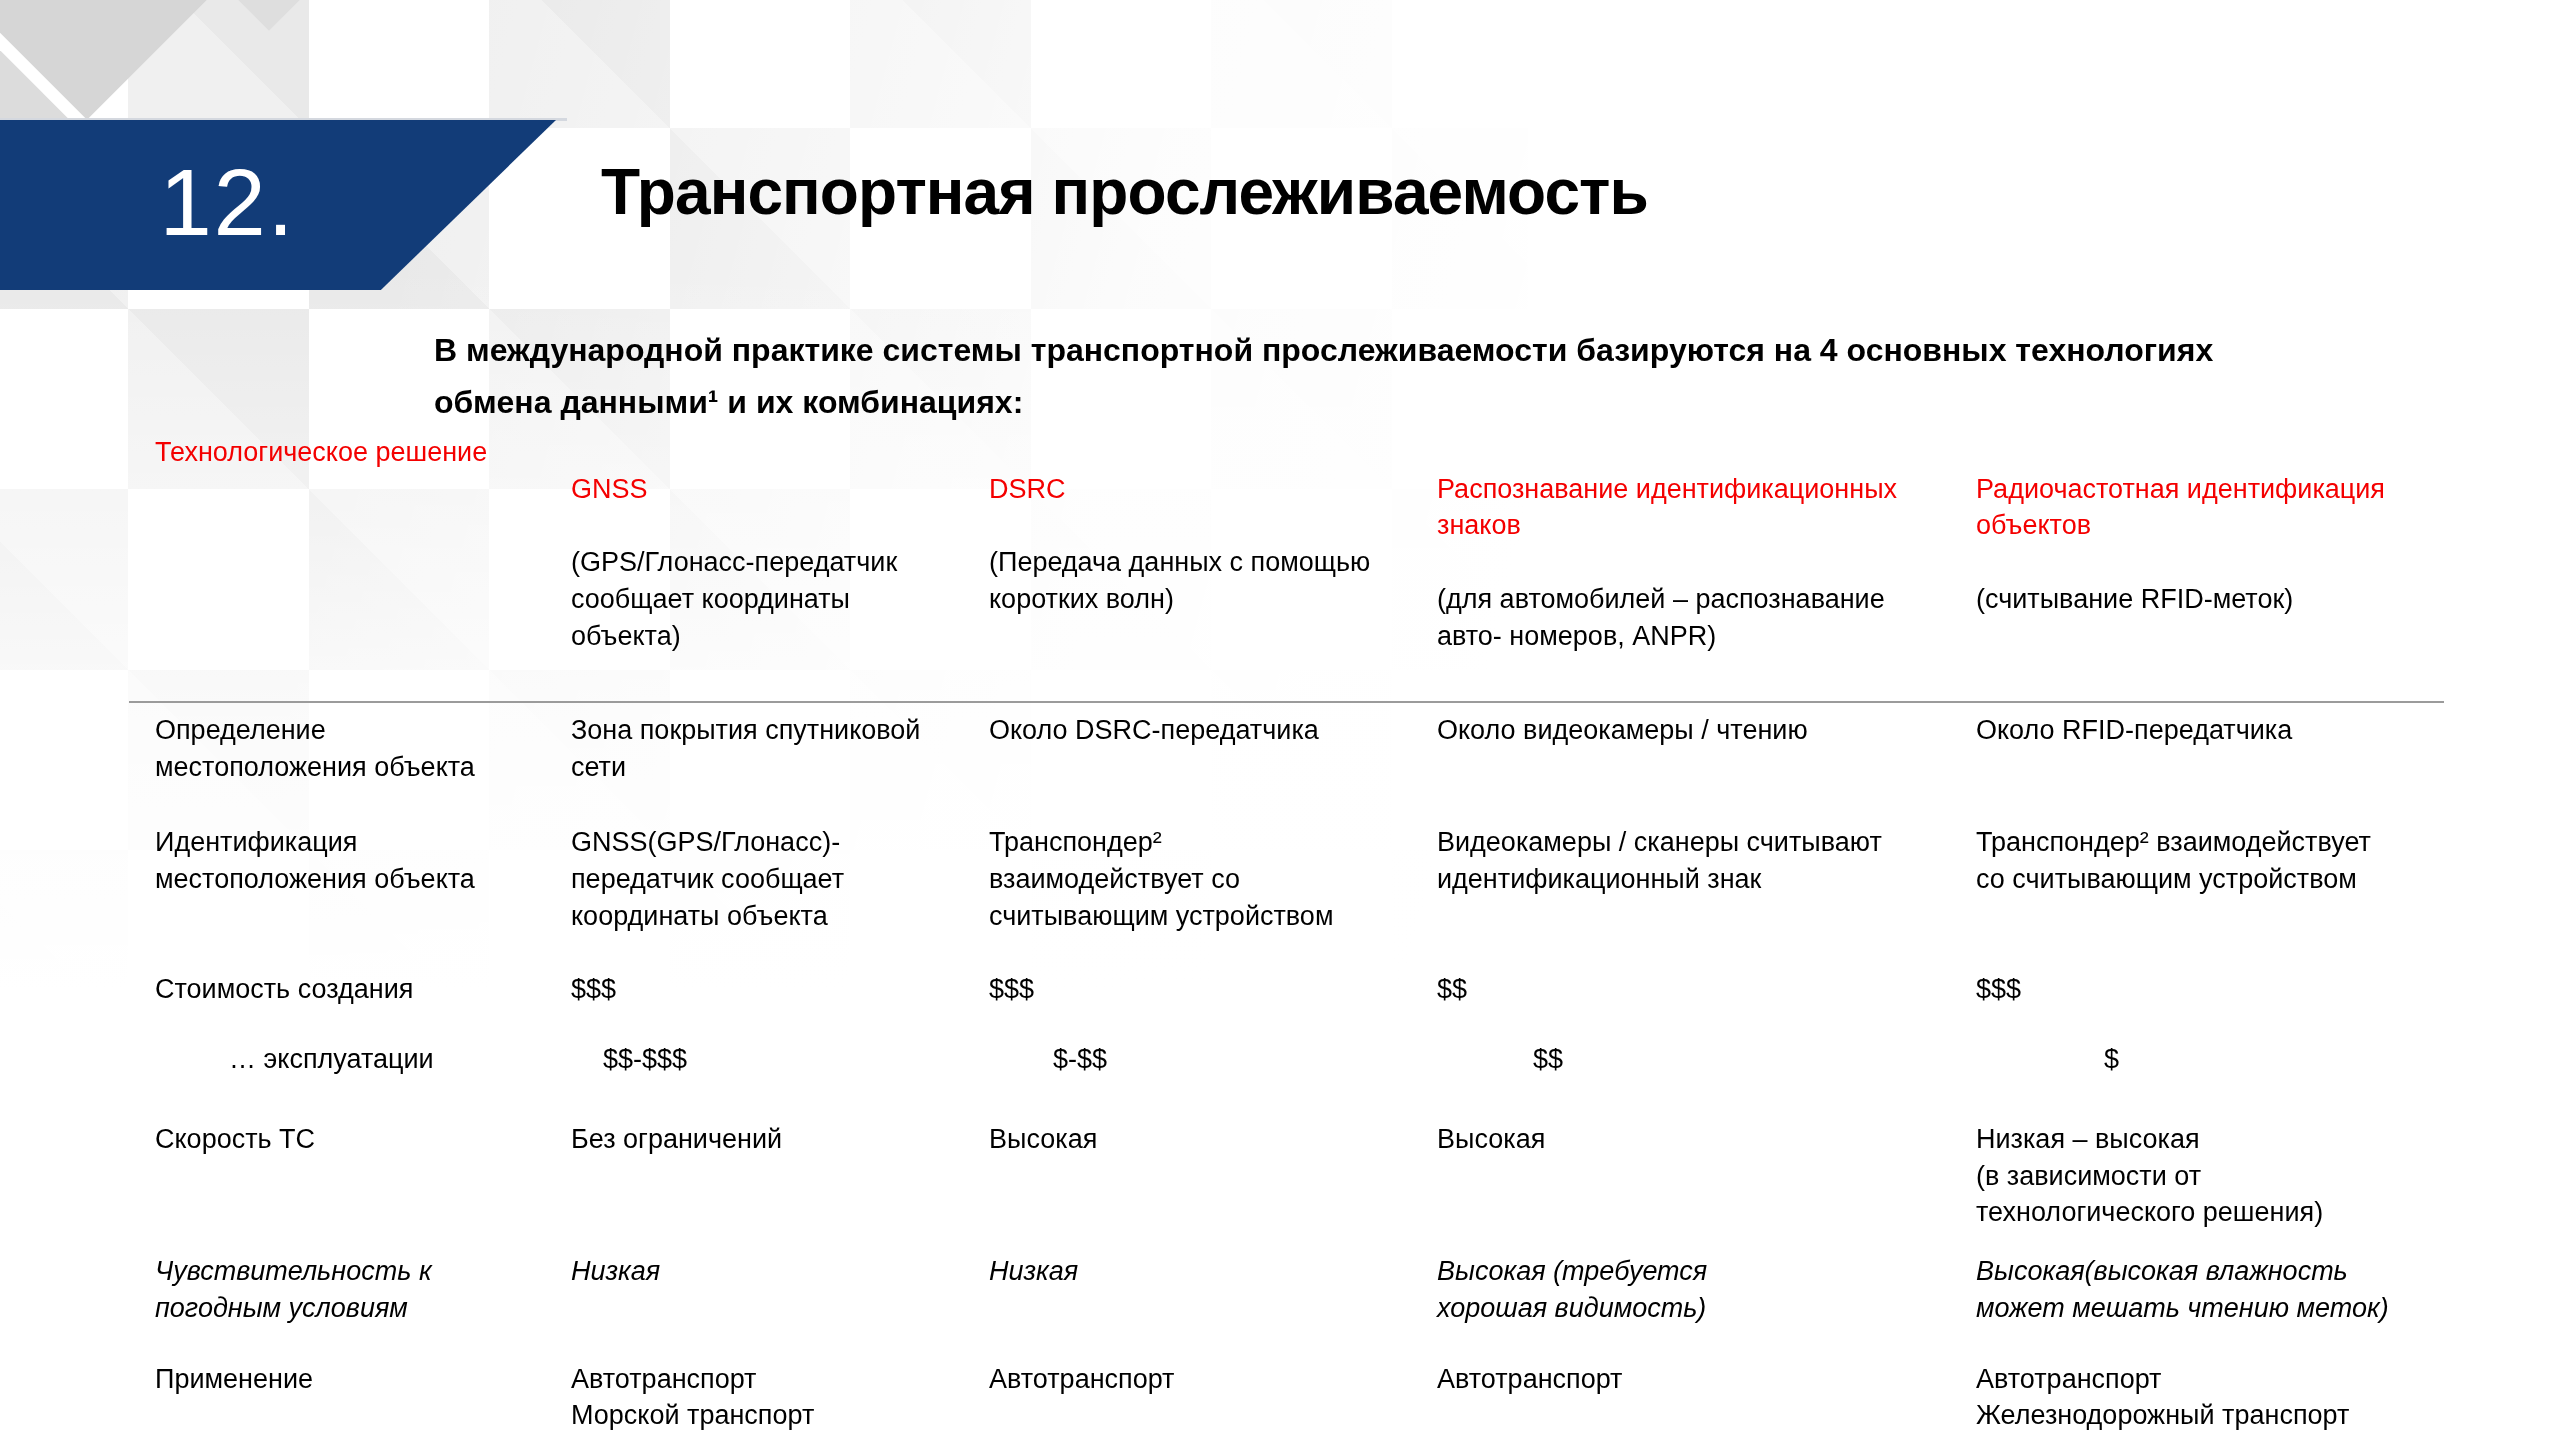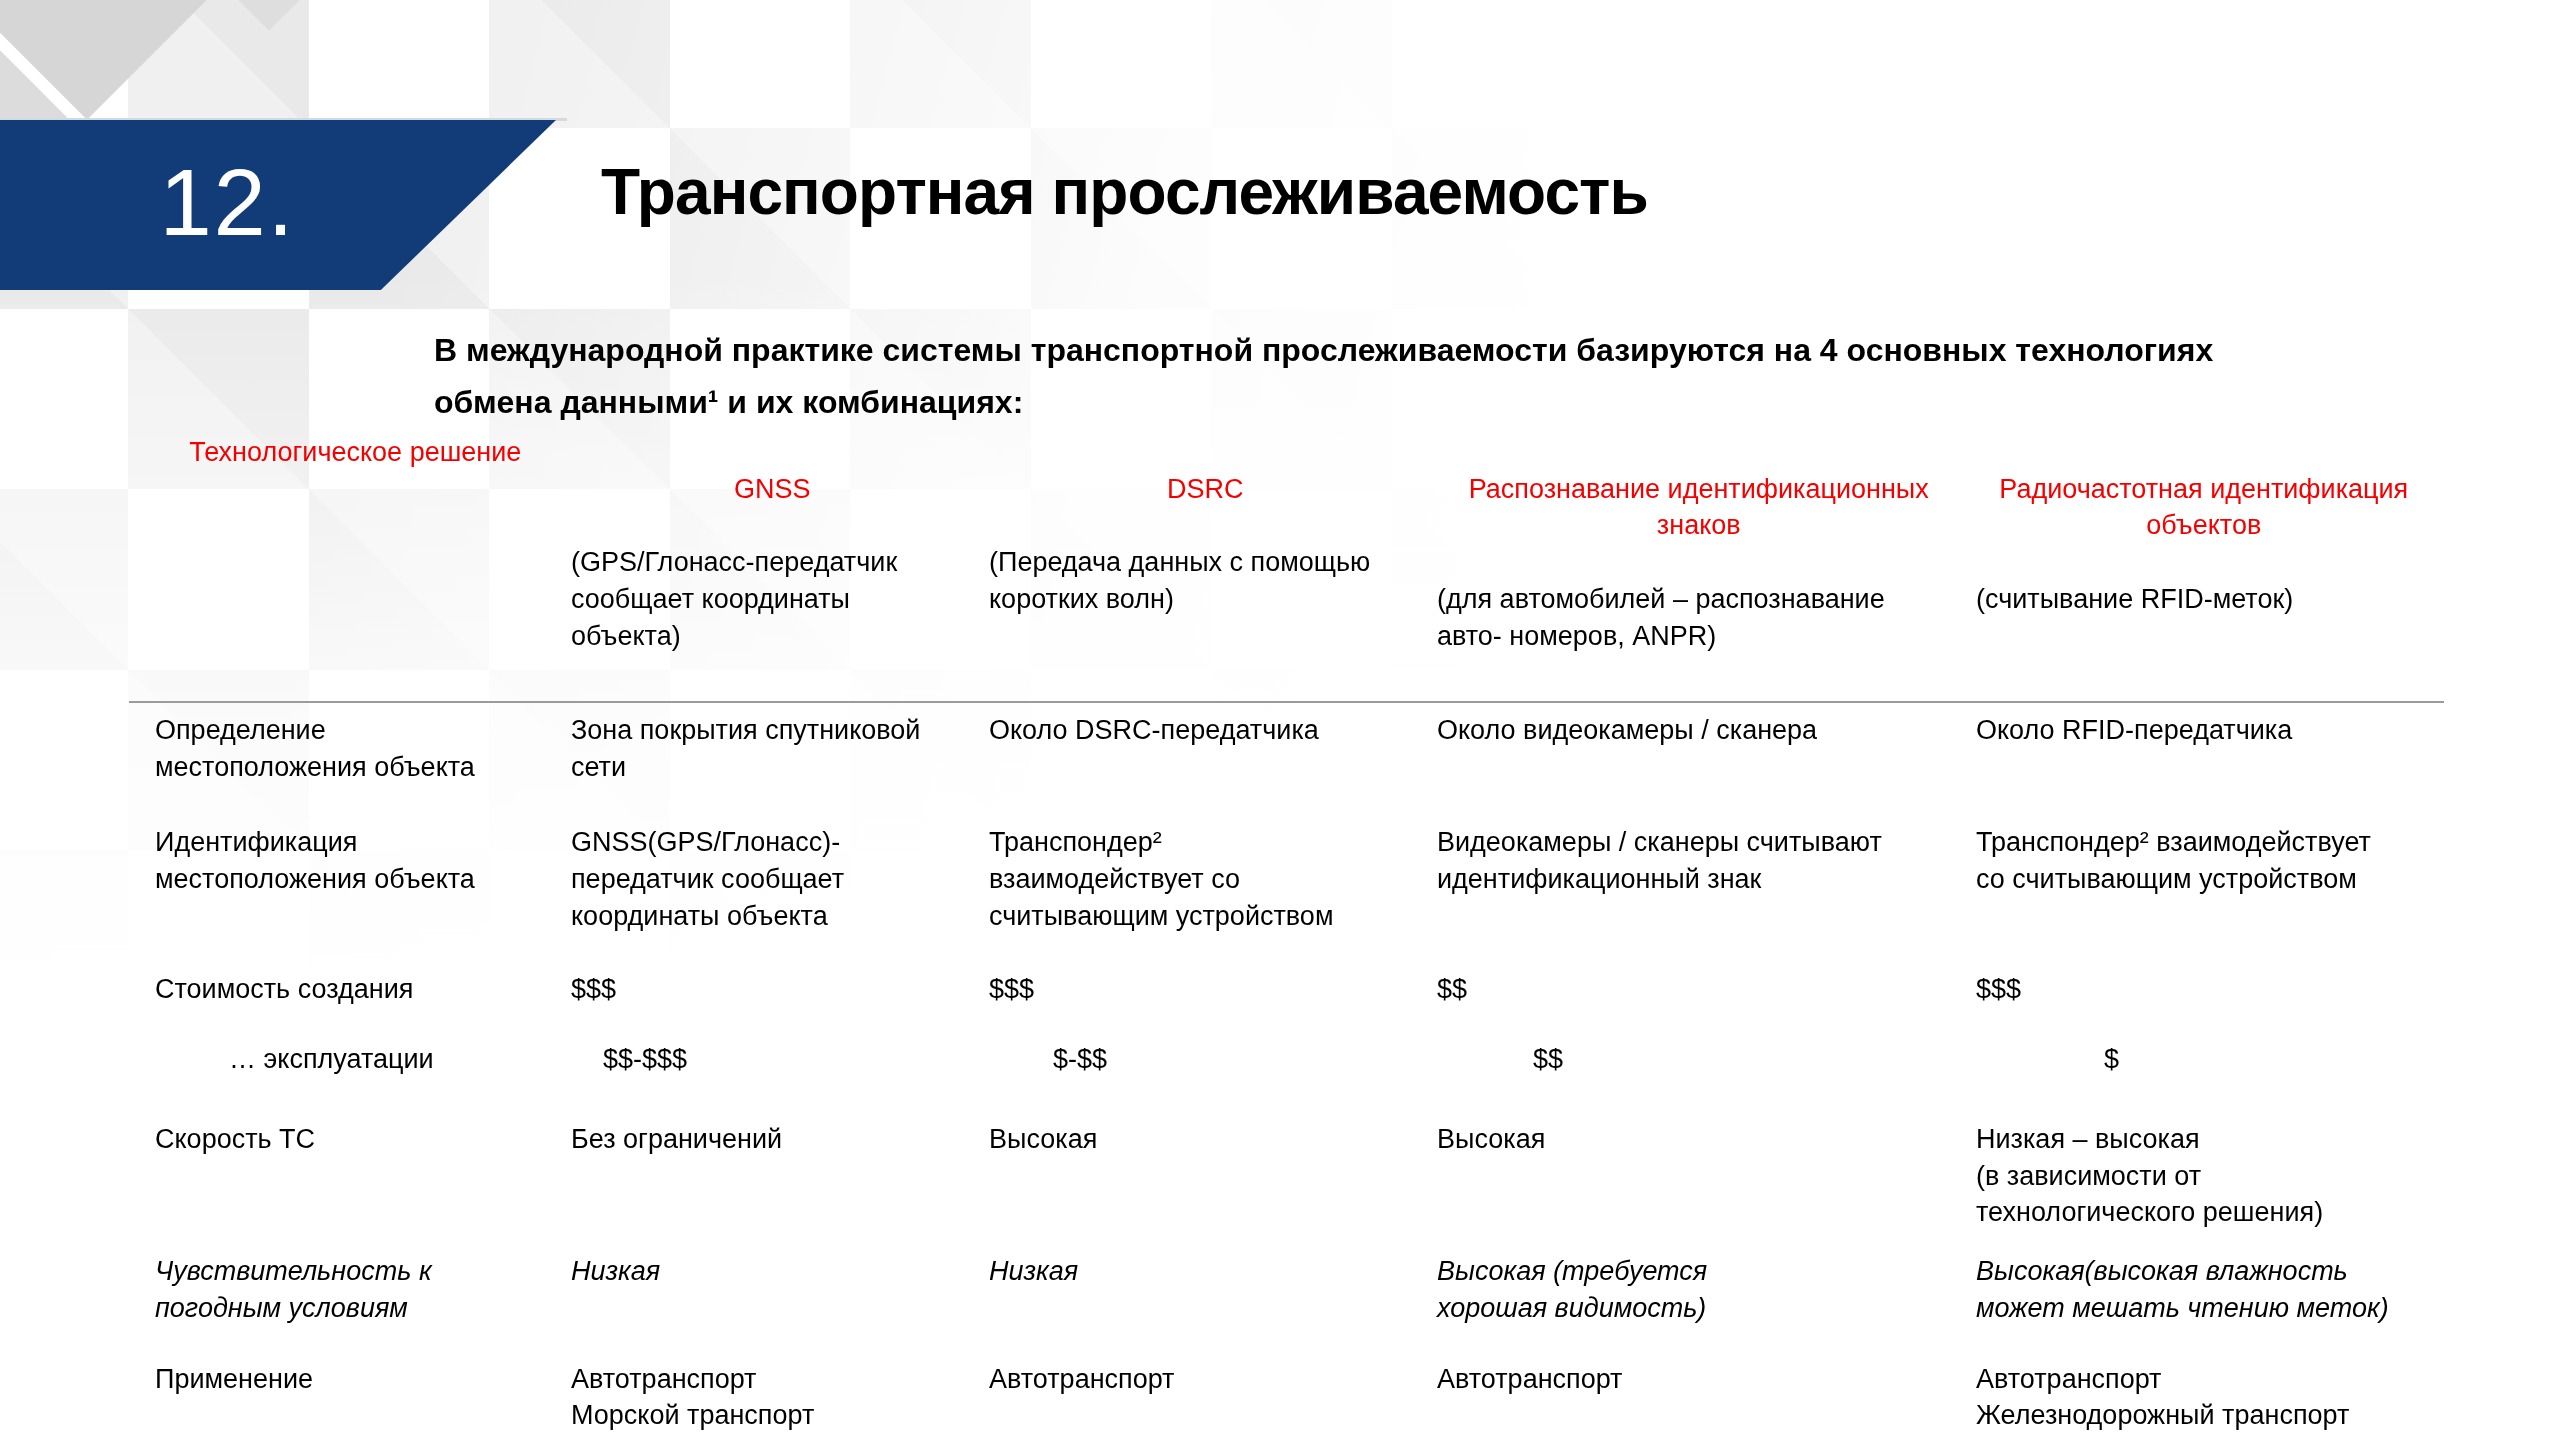--- a/index.html
+++ b/index.html
@@ -46,21 +46,21 @@
   }
   .intro{
     position:absolute;left:434px;top:325px;width:2147px;
     font-size:32px;font-weight:700;line-height:1.62;
     white-space:pre-line;
   }
   
   .ttable{position:absolute;left:155px;top:434px;width:2293px;font-size:27px;line-height:1.36;}
   .trow{display:grid;grid-template-columns:416px 418px 448px 539px 471px;align-items:start;}
   .cell{white-space:pre-line;padding-right:29px;}
-  .red{color:#f40000;text-align:center;}
+  .red{color:#f40000;}
   .hdr .cell{padding-right:15.5px;}
   .divider{height:1.7px;background:#9b9b9b;margin-top:10.3px;margin-left:-26px;width:calc(100% + 22px);}
   .r1{margin-top:9px;}
   .r2{margin-top:39px;}
   .r3{margin-top:36px;}
   .r4{margin-top:34px;gap:32px;}
   .r5{margin-top:43px;}
   .r6{margin-top:22px;font-style:italic;}
   .r7{margin-top:34px;}
   .indent{padding-left:74px;}
@@ -111,21 +111,21 @@
   </div>
 
   <div class="divider"></div>
 
   <div class="trow r1">
     <div class="cell">Определение
 местоположения объекта</div>
     <div class="cell">Зона покрытия спутниковой
 сети</div>
     <div class="cell">Около DSRC-передатчика</div>
-    <div class="cell">Около видеокамеры / сканера</div>
+    <div class="cell">Около видеокамеры / чтению</div>
     <div class="cell">Около RFID-передатчика</div>
   </div>
 
   <div class="trow r2">
     <div class="cell">Идентификация
 местоположения объекта</div>
     <div class="cell">GNSS(GPS/Глонасс)-
 передатчик сообщает
 координаты объекта</div>
     <div class="cell">Транспондер²

